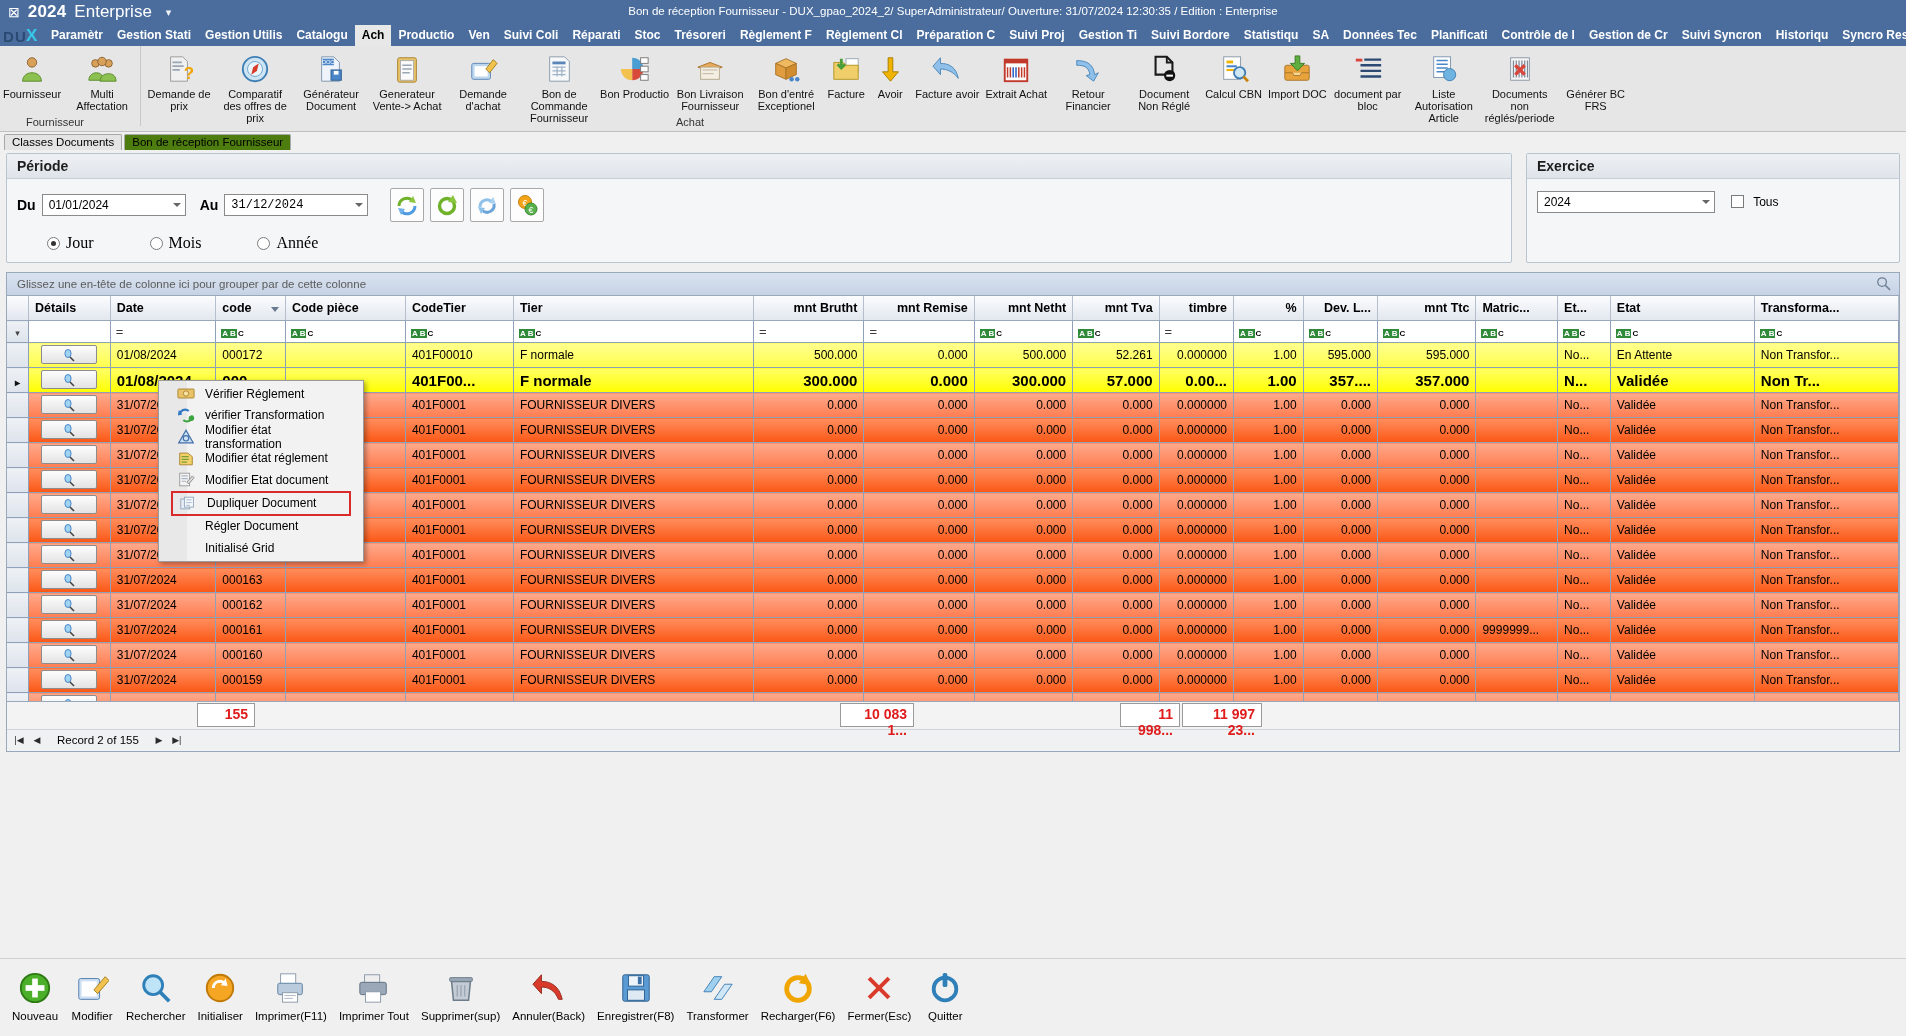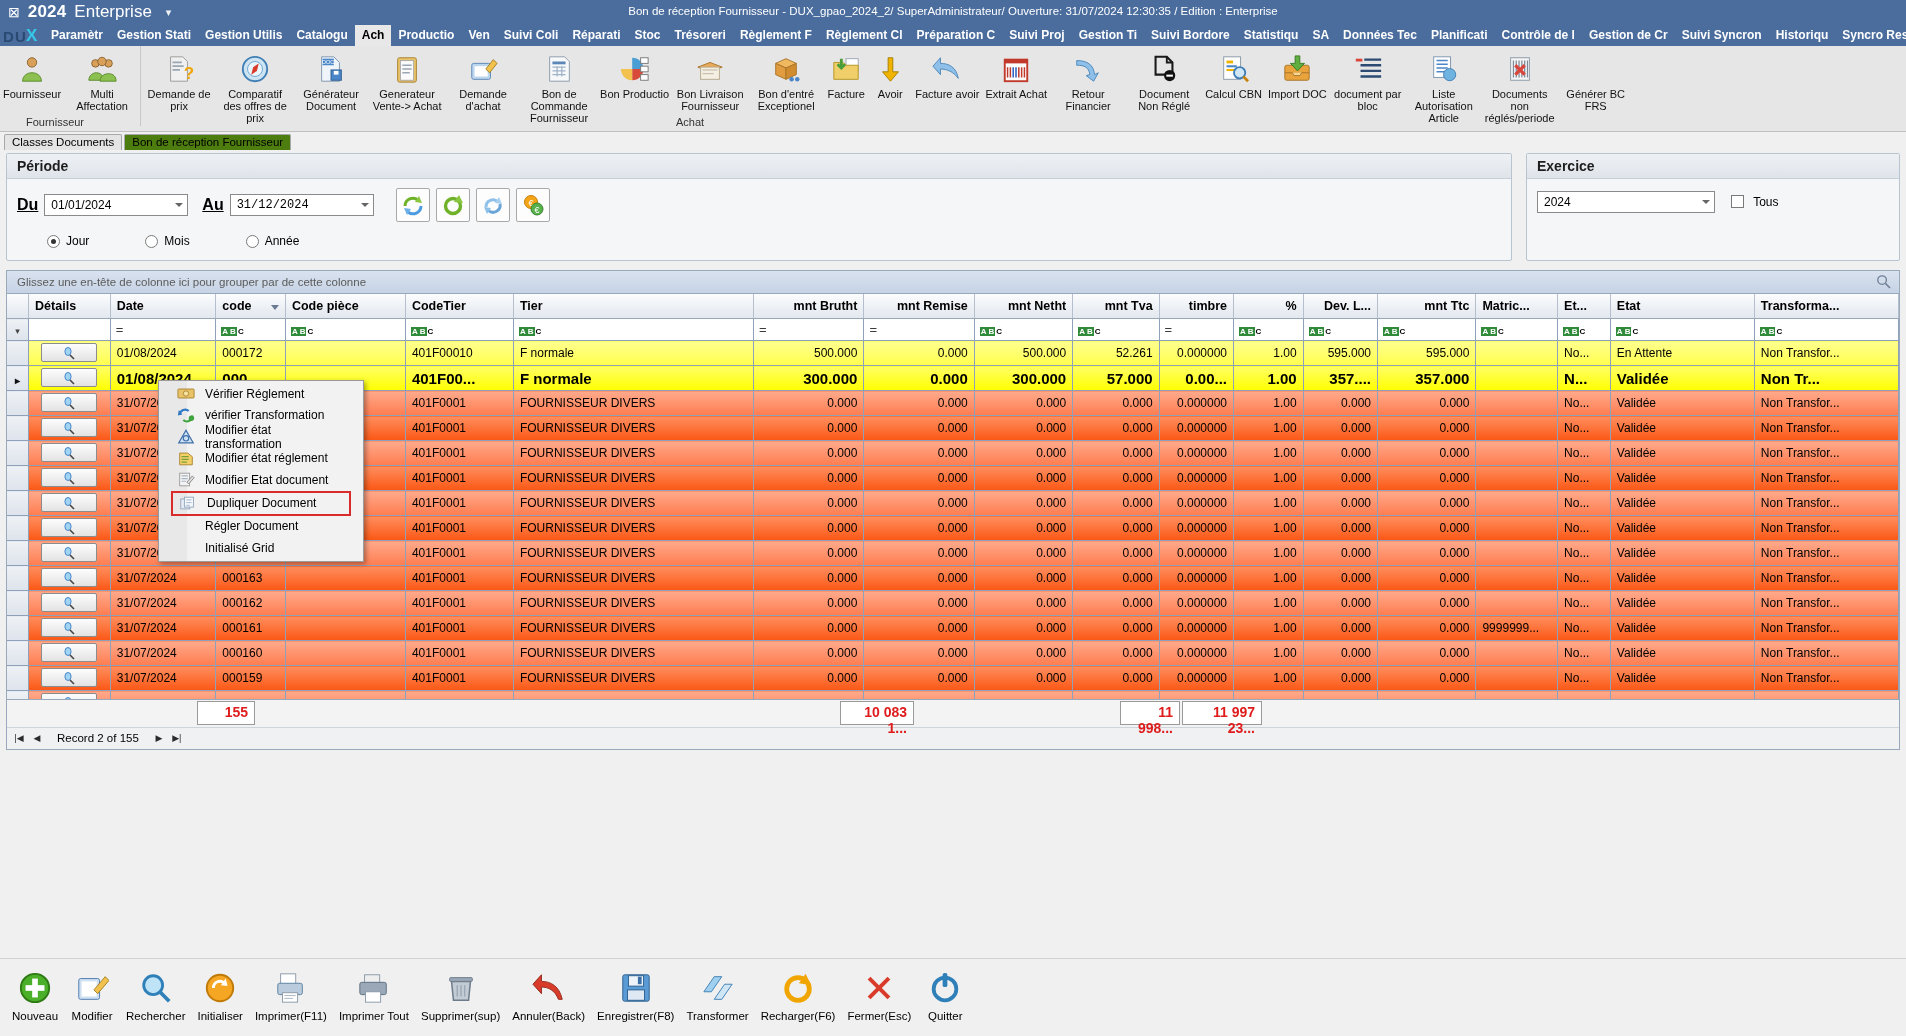--- a/index.html
+++ b/index.html
@@ -69,36 +69,36 @@
   .panel-title {
     background:linear-gradient(#eef1f4,#dfe4ea); border-bottom:1px solid #c6ceda;
     font-size:14px; font-weight:bold; padding:4px 10px; color:#1d1d1d;
   }
   .panel-body { padding:9px 10px; }
 
   #filterrow { display:flex; gap:14px; }
   #periode-panel { flex:1 1 auto; }
   #exercice-panel { width:374px; flex:0 0 374px; }
 
-  .fld-label { font-size:16px; font-weight:bold; margin-right:6px;text-decoration:underline; }
+  .fld-label { font-size:14px; font-weight:bold; margin-right:6px; }
   .combo {
     height:22px; border:1px solid #8a8a8a; background:#fff; position:relative;
     display:inline-flex; align-items:center; padding-left:6px; font-size:12px;
   }
   .combo .arrow {
     position:absolute; right:4px; top:50%; transform:translateY(-50%);
     width:0; height:0; border-left:4px solid transparent; border-right:4px solid transparent;
     border-top:4px solid #666;
   }
   .iconbtn {
     width:34px; height:34px; border:1px solid #a9a9a9; background:#fdfdfd;
     display:inline-flex; align-items:center; justify-content:center; border-radius:2px;
     cursor:default;
   }
-  .radio-wrap { display:inline-flex; align-items:center; margin-right:56px; font-size:12px; }
+  .radio-wrap { display:inline-flex; align-items:center; margin-right:56px; font-size:16px;font-family:Liberation Serif, serif; }
   .radio {
     width:13px; height:13px; border-radius:50%; border:1px solid #7a7a7a; background:#fff;
     margin-right:6px; position:relative; display:inline-block;
   }
   .radio.on::after {
     content:''; position:absolute; left:3px; top:3px; width:5px; height:5px;
     border-radius:50%; background:#333;
   }
   .chk { width:13px;height:13px;border:1px solid #7a7a7a;background:#fff;display:inline-block;margin-right:6px;vertical-align:-2px;}
 

